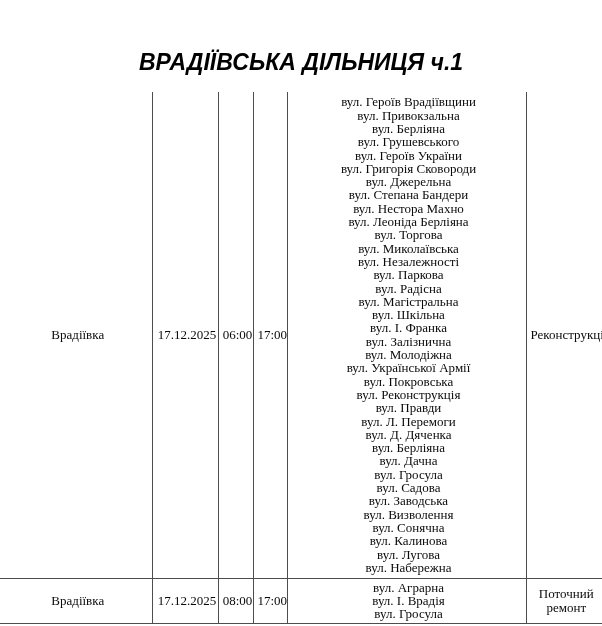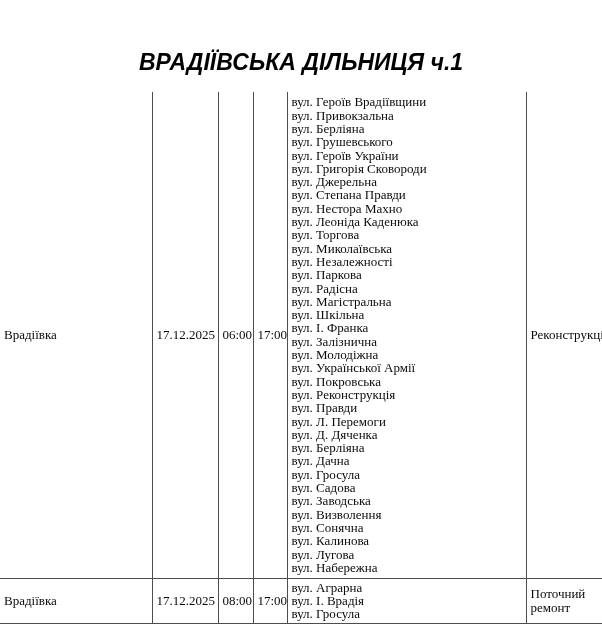--- a/index.html
+++ b/index.html
@@ -37,20 +37,21 @@
     table-layout: fixed;
   }
   td {
     border-right: 1px solid #4d4d4d;
     border-bottom: 1px solid #4d4d4d;
     vertical-align: middle;
     padding: 0 0 0 4px;
     font-size: 13px;
     line-height: 13.3px;
     overflow: visible;
+    text-align: center;
   }
   td.cell-last { border-right: none; }
   tr.outage-row-1 { height: 486px; }
   tr.outage-row-2 { height: 45px; }
   .street-line { white-space: nowrap; }
   .worktype-oneline { white-space: nowrap; }
 </style>
 </head>
 <body>
 
@@ -73,23 +74,23 @@
       <td>17:00</td>
       <td>
         <div>
             <div class="street-line">вул. Героїв Врадіївщини</div>
             <div class="street-line">вул. Привокзальна</div>
             <div class="street-line">вул. Берліяна</div>
             <div class="street-line">вул. Грушевського</div>
             <div class="street-line">вул. Героїв України</div>
             <div class="street-line">вул. Григорія Сковороди</div>
             <div class="street-line">вул. Джерельна</div>
-            <div class="street-line">вул. Степана Правди</div>
+            <div class="street-line">вул. Степана Бандери</div>
             <div class="street-line">вул. Нестора Махно</div>
-            <div class="street-line">вул. Леоніда Каденюка</div>
+            <div class="street-line">вул. Леоніда Берліяна</div>
             <div class="street-line">вул. Торгова</div>
             <div class="street-line">вул. Миколаївська</div>
             <div class="street-line">вул. Незалежності</div>
             <div class="street-line">вул. Паркова</div>
             <div class="street-line">вул. Радісна</div>
             <div class="street-line">вул. Магістральна</div>
             <div class="street-line">вул. Шкільна</div>
             <div class="street-line">вул. І. Франка</div>
             <div class="street-line">вул. Залізнична</div>
             <div class="street-line">вул. Молодіжна</div>

